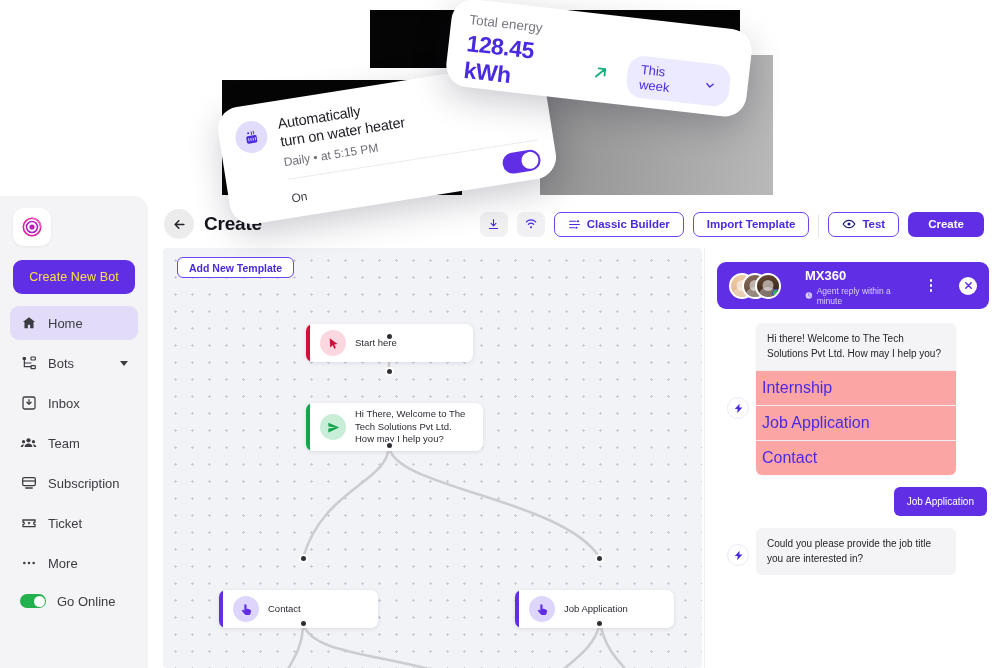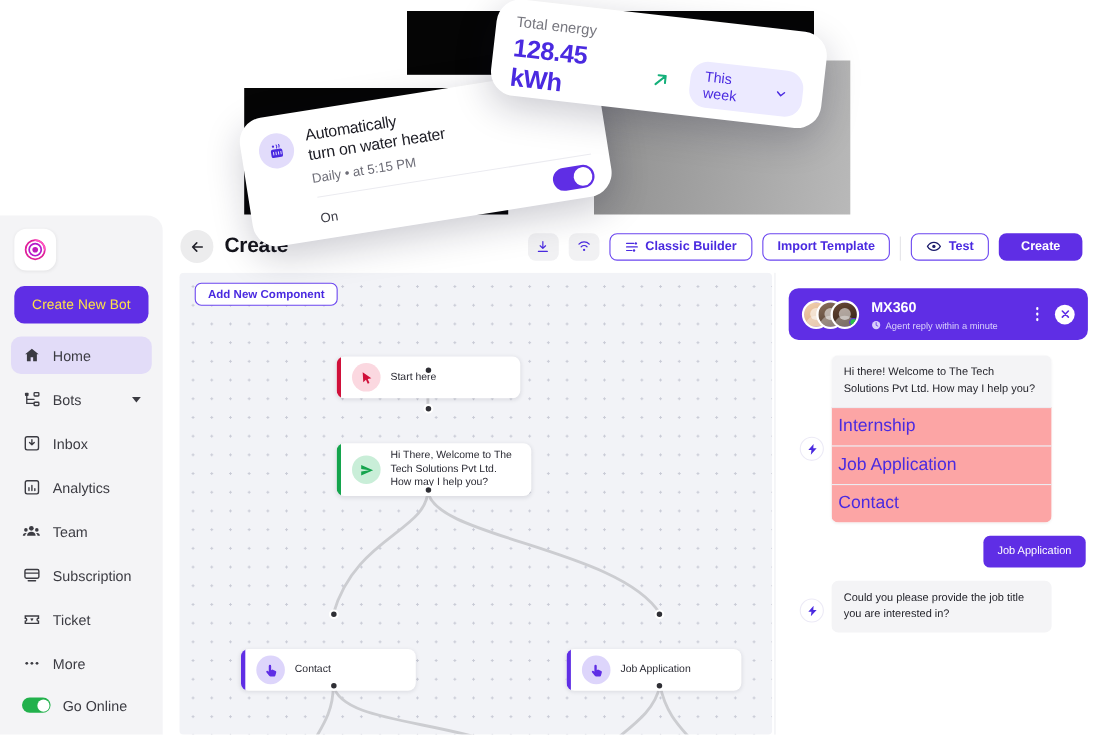--- a/index.html
+++ b/index.html
@@ -99,21 +99,21 @@
           border:2px solid #fff; }
 
   
   .chatwrap {
     position:absolute; left:556px; top:52px; width:296px; height:420px;
     background:#fff; border-left:1px solid #edeef2;
   }
   .chat-card { position:absolute; left:12px; top:14px; width:272px; }
   .chat-head {
     background:#5f2ee5; border-radius:9px; height:47px; padding:0 12px;
-    display:flex; align-items:center; gap:9px;
+    display:flex; align-items:center; gap:22px;
   }
   .avatars { position:relative; width:54px; height:30px; flex:0 0 54px;}
   .av { position:absolute; top:2px; width:26px; height:26px; border-radius:50%;
         border:2px solid #fff; overflow:hidden; }
   .av1 { left:0; background: linear-gradient(160deg,#f0cfae,#d9a97f); }
   .av2 { left:13px; background: linear-gradient(160deg,#8a6f5c,#4e3b2e); }
   .av3 { left:26px; background: linear-gradient(160deg,#6a4a36,#2d1d13); }
   .av .face { position:absolute; left:50%; top:5px; transform:translateX(-50%);
       width:11px; height:11px; border-radius:50%; background:rgba(255,255,255,.55); }
   .av .body { position:absolute; left:50%; bottom:0; transform:translateX(-50%);
@@ -213,29 +213,20 @@
       <div class="nav-item">
         <span class="nav-ico">
           <svg width="16" height="16" viewBox="0 0 24 24" fill="none" stroke="#3b3b42" stroke-width="1.9">
             <rect x="3" y="3" width="18" height="18" rx="2.5"></rect>
             <path d="M12 7v7m0 0-3.2-3.2M12 14l3.2-3.2" stroke-linecap="round" stroke-linejoin="round"></path>
           </svg>
         </span>
         <span>Inbox</span>
       </div>
 
-      <div class="nav-item">
-        <span class="nav-ico">
-          <svg width="16" height="16" viewBox="0 0 24 24" fill="none" stroke="#3b3b42" stroke-width="1.9">
-            <rect x="3" y="3" width="18" height="18" rx="2.5"></rect>
-            <path d="M8 16.5v-4M12 16.5v-7M16 16.5v-2.5" stroke-linecap="round"></path>
-          </svg>
-        </span>
-        <span>Analytics</span>
-      </div>
 
       <div class="nav-item">
         <span class="nav-ico">
           <svg width="17" height="17" viewBox="0 0 24 24" fill="#3b3b42">
             <circle cx="12" cy="7.5" r="3"></circle>
               <circle cx="5" cy="9.5" r="2.3"></circle>
               <circle cx="19" cy="9.5" r="2.3"></circle>
             <path d="M6.5 17c0-3 2.5-5 5.5-5s5.5 2 5.5 5zM1 17c0-2.2 1.6-3.6 3.6-3.6.5 0 1 .08 1.4.22C4.8 14.6 4.2 15.7 4 17zM23 17c0-2.2-1.6-3.6-3.6-3.6-.5 0-1 .08-1.4.22 1.2 1 1.8 2.1 2 3.38z"></path>
           </svg>
         </span>
@@ -325,21 +316,21 @@
             <circle cx="12" cy="12" r="2.6" fill="#1b1b6b" stroke="none"></circle>
           </svg>
           <span>Test</span>
         </div>
 
         <button class="pbtn">Create</button>
       </div>
     </div>
 
     <div class="canvas">
-      <div class="addcomp">Add New Component</div>
+      <div class="addcomp">Add New Template</div>
 
       <svg class="edges">
         <g fill="none" stroke="#cccdd1" stroke-width="2.6" stroke-linecap="round">
           <path d="M226 88 L226 123"></path>
           <path d="M226 197 C226 235 160 240 140 310"></path>
           <path d="M226 197 C226 240 400 250 437 310"></path>
           <path d="M140 375 C140 410 120 420 100 470"></path>
           <path d="M140 375 C150 420 300 400 360 470"></path>
           <path d="M437 375 C430 410 390 420 350 470"></path>
           <path d="M437 375 C445 415 470 420 500 470"></path>

